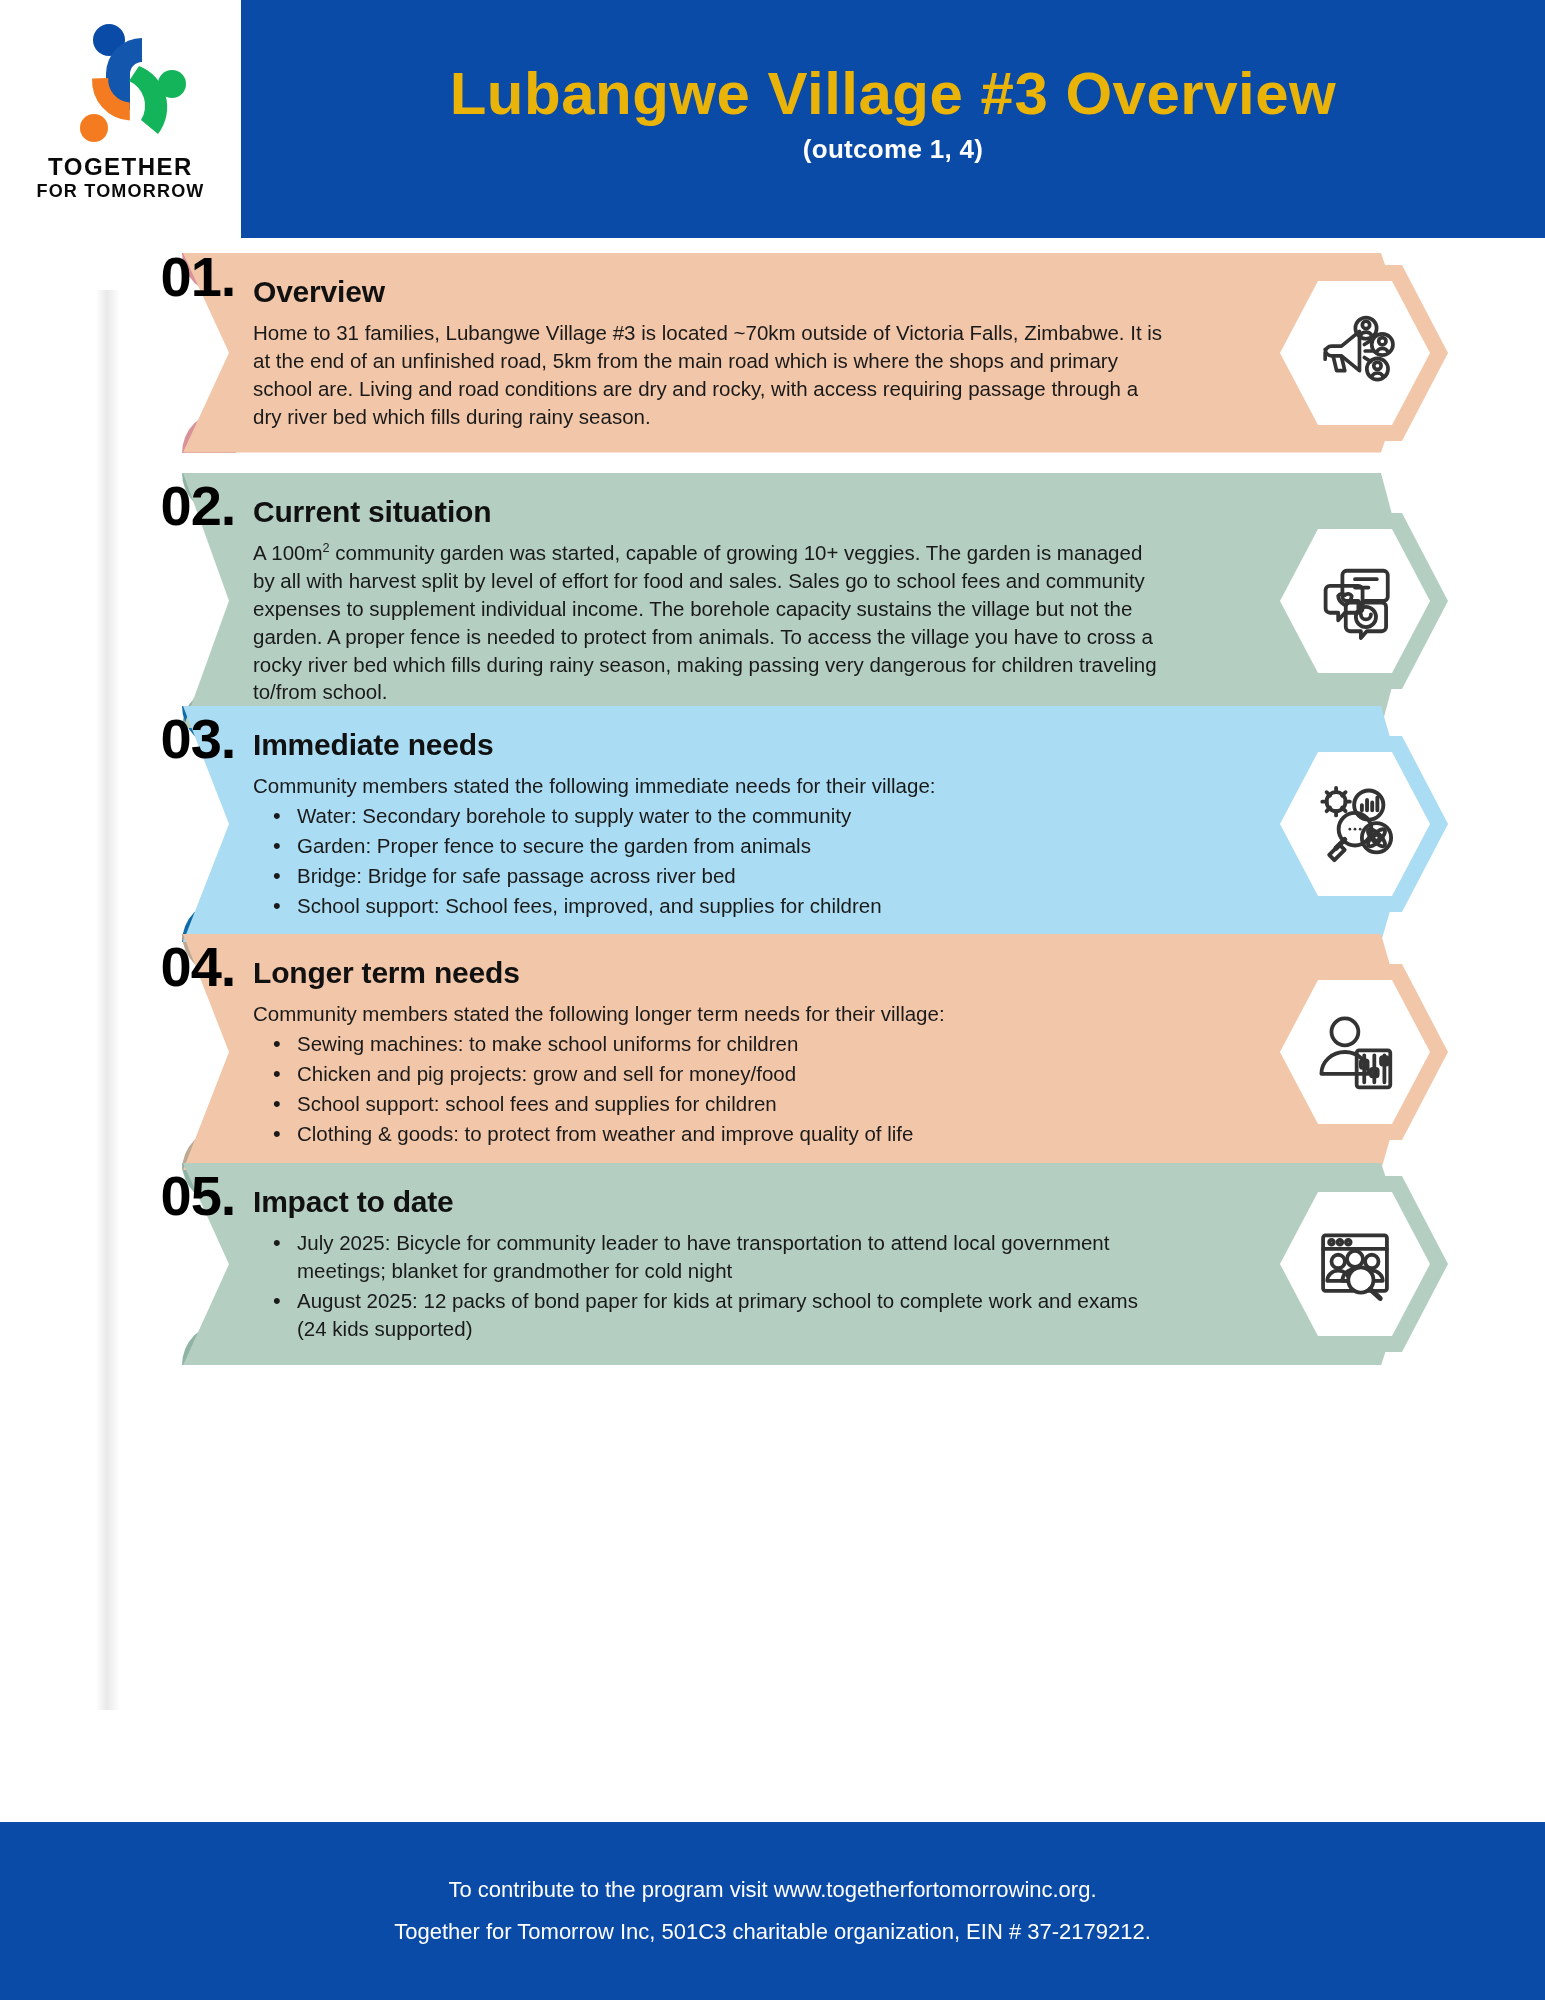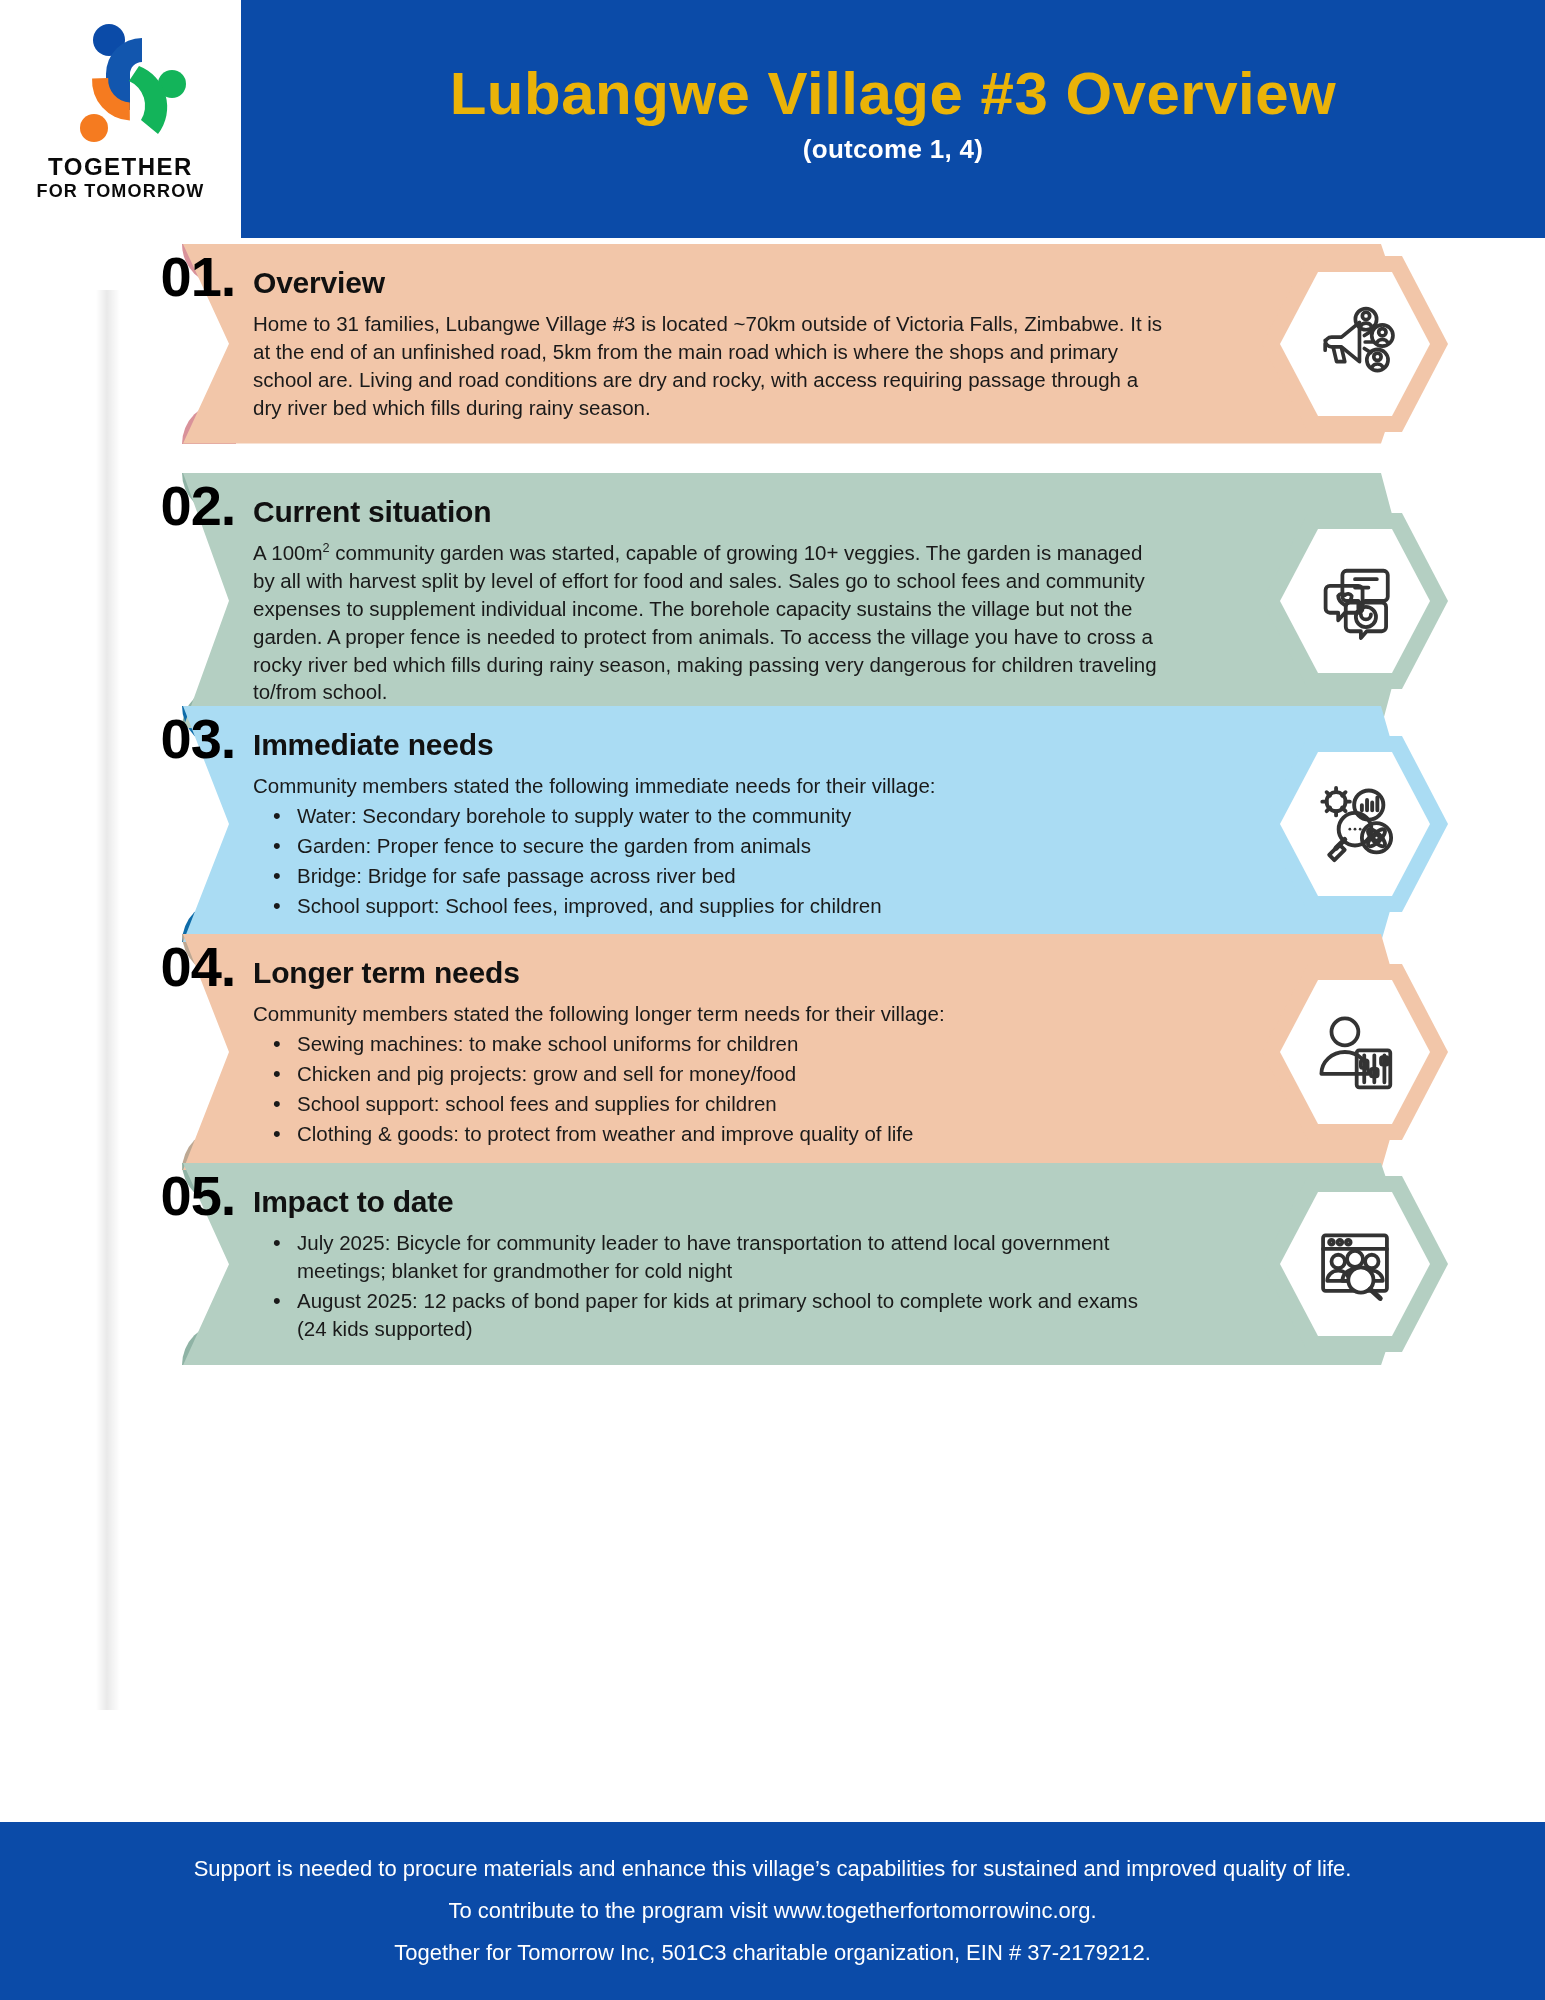--- a/index.html
+++ b/index.html
@@ -264,21 +264,21 @@
       <div class="header-title">Lubangwe Village #3 Overview</div>
       <div class="header-sub">(outcome 1, 4)</div>
     </div>
   </div>
 
   <div class="spine"></div>
 
   <div class="sections" id="sections-root">
       <div class="section" style="position: absolute; left: 0px; top: 6px; width: 1545px;">
         <div class="sec-number">01.</div>
-        <div class="ribbon" style="left: 183px; top: 0px;">
+        <div class="ribbon" style="left: 183px; top: 9px;">
           <div class="ribbon-tab-top" style="background: rgb(217, 146, 154);"></div>
           <div class="ribbon-tab-bot" style="background: rgb(217, 146, 154);"></div>
           <div class="ribbon-body">
             <svg class="ribbon-svg" viewBox="0 0 1232 182" preserveAspectRatio="none">
     <path d="M 0 0
              L 1198 0
              L 1232 91
              L 1198 182
              L 0 182
              L 46 91
@@ -505,18 +505,17 @@
       </g>
     </svg>
     </div>
             </div>
           </div>
         </div>
       </div>
     </div>
 
   <div class="footer">
-    <div class="footer-line">Support is needed to procure materials and enhance this village’s capabilities for sustained and improved quality of life.</div>
     <div class="footer-line">To contribute to the program visit www.togetherfortomorrowinc.org.</div>
     <div class="footer-line">Together for Tomorrow Inc, 501C3 charitable organization, EIN # 37-2179212.</div>
   </div>
 
 </div>
 
 </body></html>

